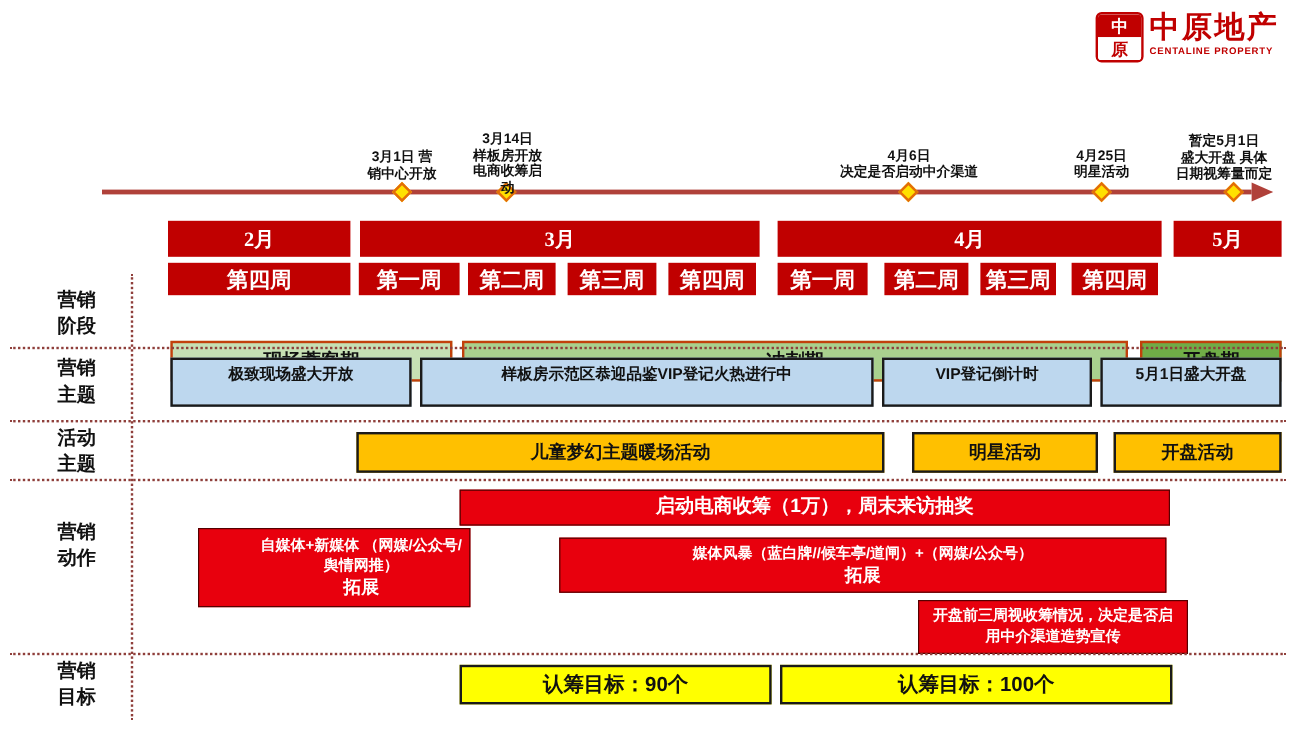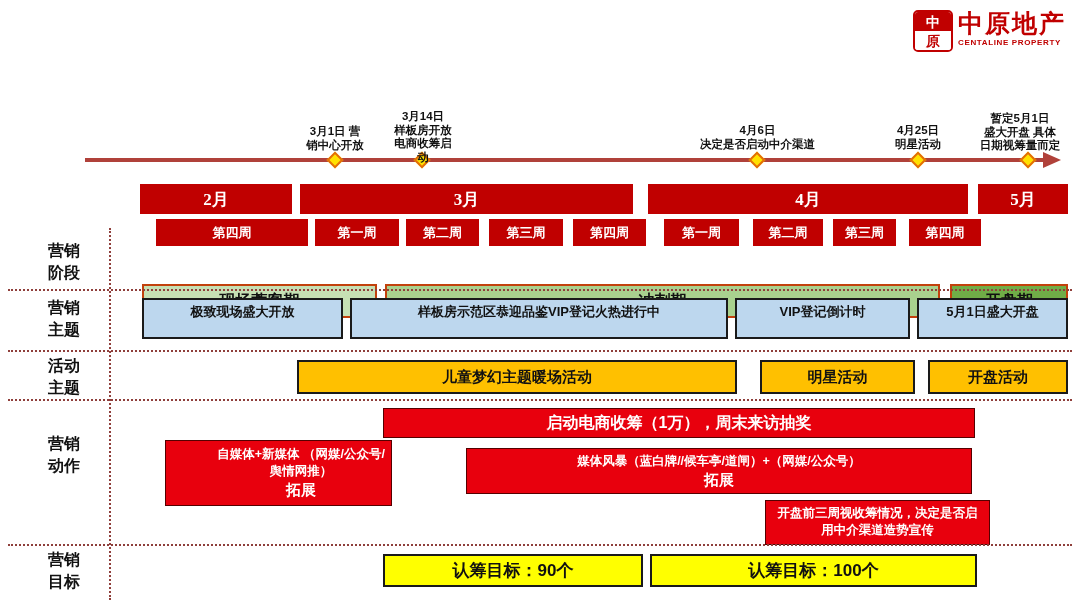--- a/index.html
+++ b/index.html
@@ -23,21 +23,21 @@
   
   .tl-line{background:var(--timeline-red);height:4px;}
   .tl-arrow{width:0;height:0;border-top:8px solid transparent;border-bottom:8px solid transparent;
             border-left:18px solid var(--timeline-red);}
   .diamond{width:12px;height:12px;background:var(--diamond-fill);border:2px solid var(--diamond-border);transform:rotate(45deg);}
   .milestone{font-size:11.5px;font-weight:700;line-height:1.18;text-align:center;white-space:pre-line;color:#111;}
 
   
   .bar{background:var(--month-red);color:#fff;font-weight:700;display:flex;align-items:center;justify-content:center;}
   .month{font-size:17px;font-family:Liberation Serif, serif;}
-  .week{font-size:13px;margin-left:16px;}
+  .week{font-size:18px;}
 
   
   .rowlabel{font-size:16px;font-weight:700;text-align:center;white-space:pre-line;line-height:1.35;color:#111;}
   .hdot{border-top:2px dotted var(--dotted);height:0;}
   .vdot{border-left:2px dotted var(--dotted);width:0;}
 
   
   .cell{display:flex;align-items:center;justify-content:center;text-align:center;font-weight:700;color:#111;}
   .stage{border:2px solid #c2410c;font-size:16px;margin-top:32px;}
   .stage.light{background:var(--stage-light);}

